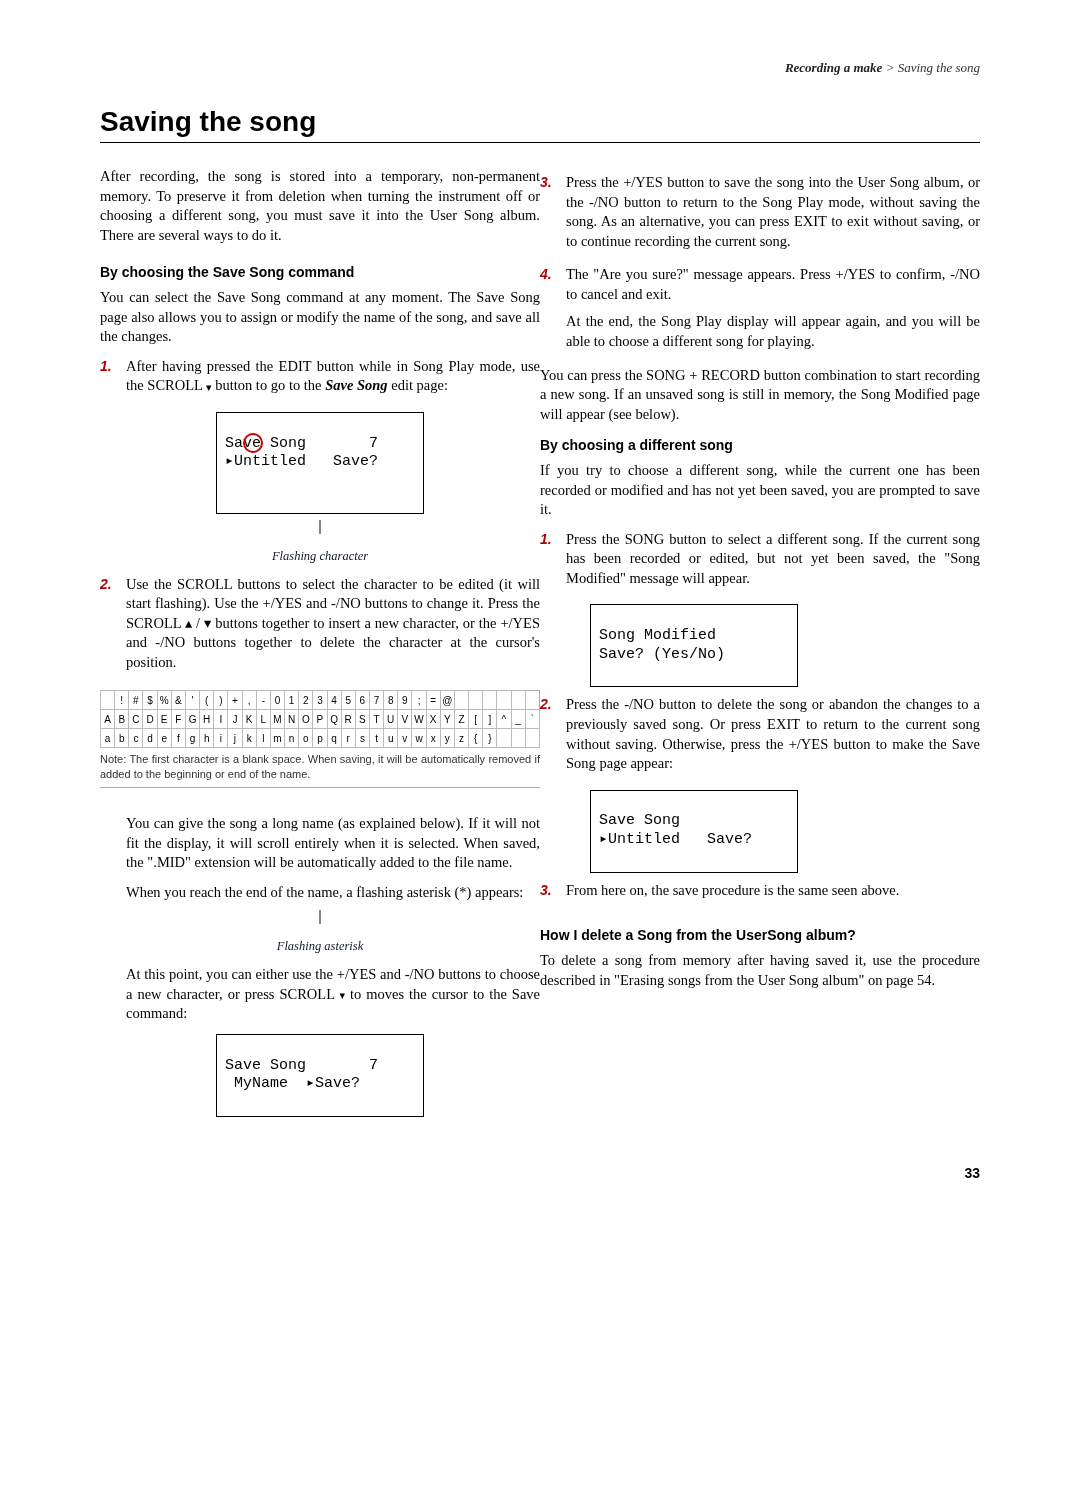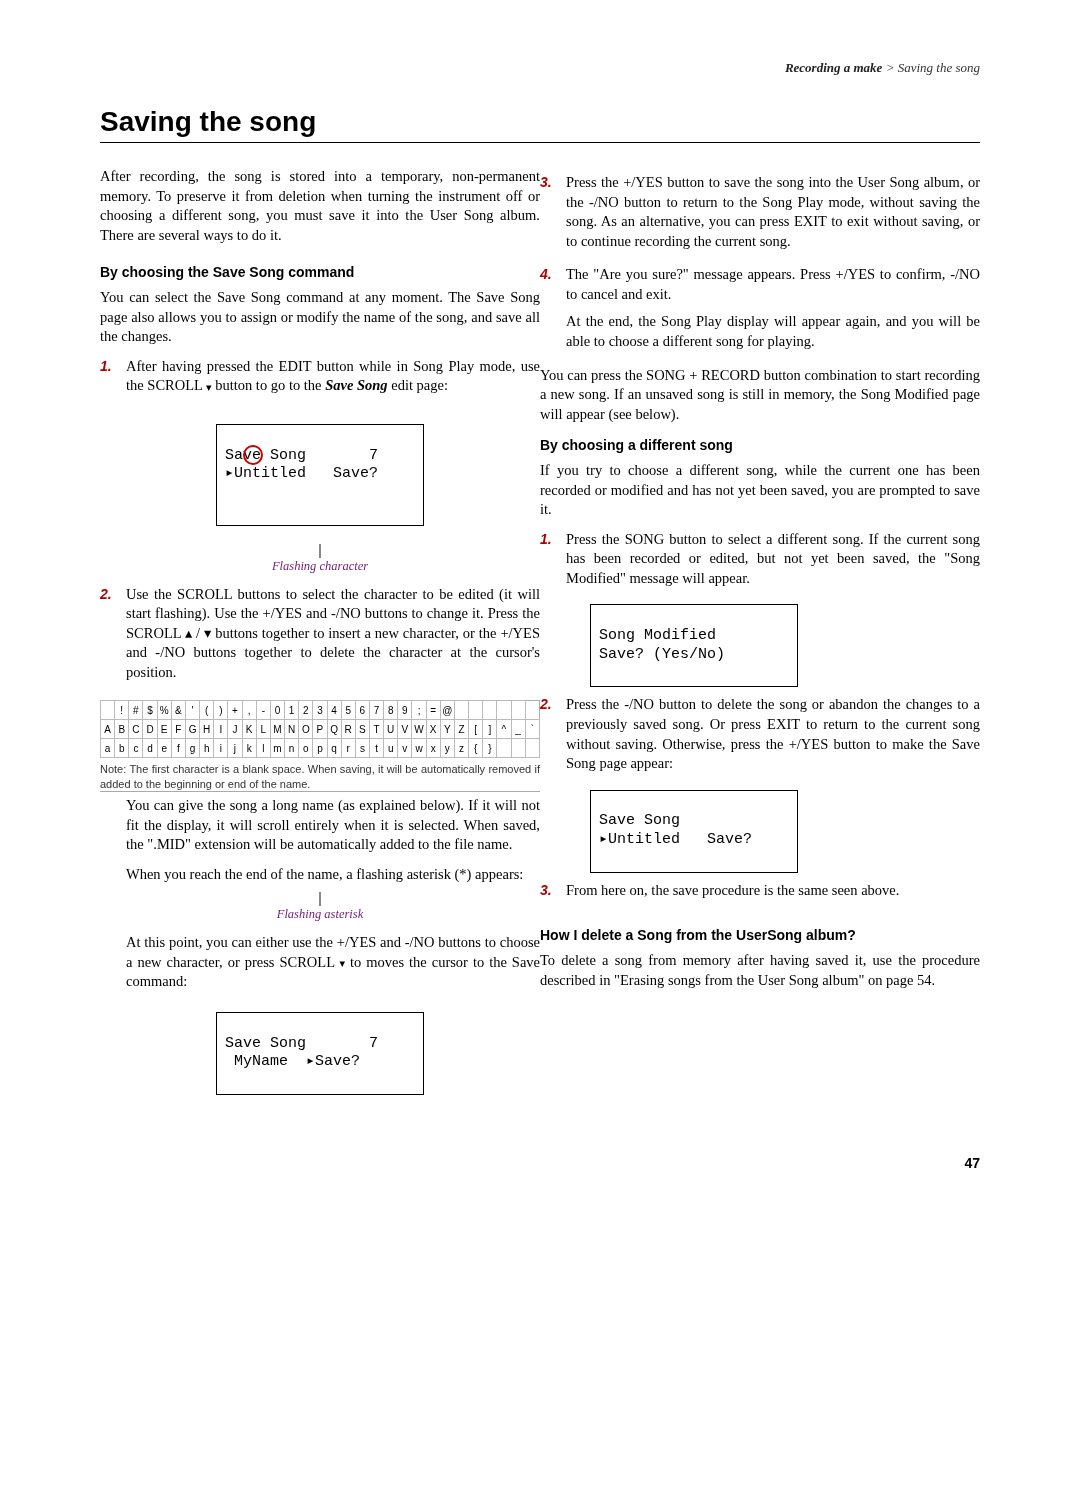--- a/index.html
+++ b/index.html
@@ -65,35 +65,35 @@
     text-align: justify;
   }
   .step-body p { margin: 0 0 8px 0; }
   .indent { margin-left: 26px; }
   .lcd {
     border: 1.5px solid #000;
     font-family: 'Courier New', monospace;
     font-size: 15px;
     line-height: 1.25;
     padding: 3px 8px;
-    margin: 20px auto;
+    margin: 8px auto;
     width: 190px;
     white-space: pre;
     background: #fff;
     position: relative;
   }
   .lcd.right {
     margin: 8px 0 8px 50px;
   }
   .caption {
     text-align: center;
     font-style: italic;
     font-size: 12.5px;
-    color: #701a75;
-    margin-top: 0;
+    color: #0f172a;
+    margin-top: 14px;
     margin-bottom: 10px;
   }
   .char-table {
     border: 1px solid #aaa;
     border-collapse: collapse;
     margin: 10px 0 4px 0;
     font-family: Verdana, sans-serif;
     font-size: 10px;
     width: 100%;
   }
@@ -103,21 +103,22 @@
     width: 3%;
     height: 16px;
     padding: 1px 0;
   }
   .char-note {
     font-family: Verdana, sans-serif;
     font-size: 11px;
     line-height: 1.3;
     color: #333;
     border-bottom: 1px solid #aaa;
-    margin-bottom: 4px;
+    padding-bottom: 6px;
+    margin-bottom: 26px;
   }
   .arrow {
     display: inline-block;
     font-size: 11px;
     vertical-align: middle;
   }
   .page-num {
     text-align: right;
     font-family: Verdana, sans-serif;
     font-weight: bold;
@@ -361,14 +362,14 @@
         <div class="step-body">
             <p>From here on, the save procedure is the same seen above.</p>
           </div>
       </div>
 
       <h3>How I delete a Song from the UserSong album?</h3>
       <p>To delete a song from memory after having saved it, use the procedure described in "Erasing songs from the User Song album" on page 54.</p>
     </div>
   </div>
 
-  <div class="page-num">47</div>
+  <div class="page-num">33</div>
 </div>
 
 </body></html>

